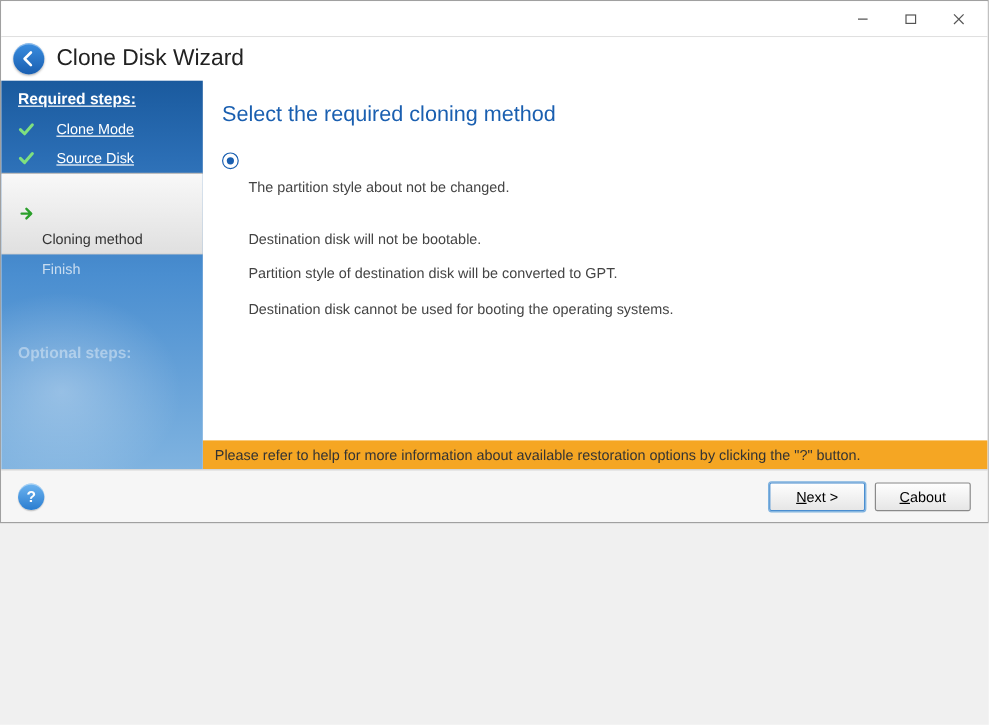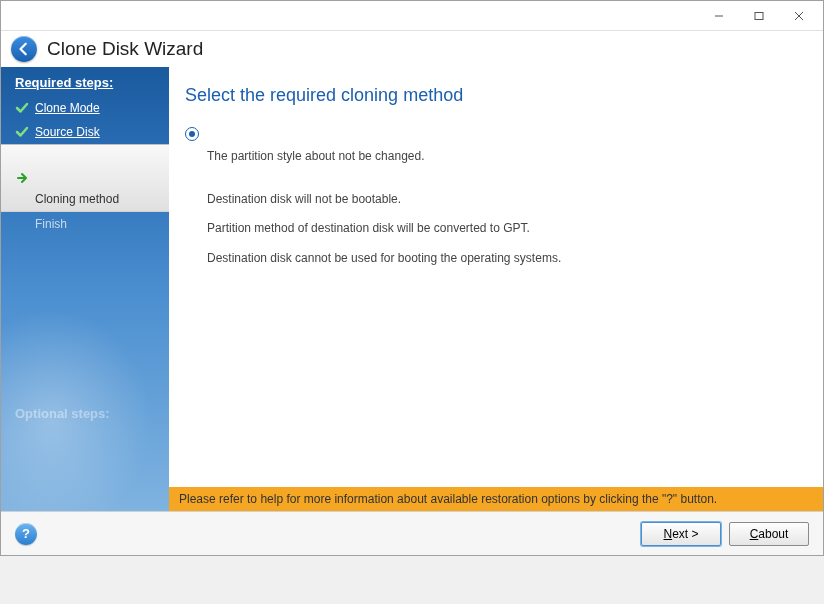--- a/index.html
+++ b/index.html
@@ -1,36 +1,36 @@
 <!DOCTYPE html>
 <html><head>
 <meta charset="utf-8">
 <style>
 * { box-sizing: border-box; margin: 0; padding: 0; }
 body { font-family: "Segoe UI", Tahoma, sans-serif; font-size: 12px; background: #f0f0f0; width: 824px; height: 604px; overflow: hidden; }
 
-.window { width: 824px; height: 556px; background: #fff; border: 1px solid #a0a0a0; display: flex; flex-direction: column; }
+.window { width: 824px; height: 436px; background: #fff; border: 1px solid #a0a0a0; display: flex; flex-direction: column; }
 
 .titlebar { height: 30px; display: flex; align-items: center; justify-content: flex-end; padding: 0 4px; background: #fff; border-bottom: 1px solid #e0e0e0; }
 .titlebar .win-btn { width: 40px; height: 26px; display: flex; align-items: center; justify-content: center; color: #666; font-size: 13px; cursor: default; }
 .titlebar .win-btn.close { font-size: 15px; }
 
 .header { height: 36px; display: flex; align-items: center; padding: 0 10px; background: #fff; }
 .back-btn { width: 26px; height: 26px; border-radius: 50%; background: linear-gradient(#3a8de0,#1a5fb0); display: flex; align-items: center; justify-content: center; margin-right: 10px; box-shadow: inset 0 1px 0 rgba(255,255,255,0.4), 0 1px 2px rgba(0,0,0,0.3); }
 .back-btn svg { width: 14px; height: 14px; }
 .header-title { font-size: 19px; color: #222; }
 
 .body { flex: 1; display: flex; overflow: hidden; }
 
 .sidebar { width: 168px; background: linear-gradient(to bottom, #1a5a9e 0%, #2b6eb5 20%, #4a8ed0 50%, #7fb3e0 100%); color: #fff; position: relative; }
 .sidebar::after { content: ""; position: absolute; left: 0; right: 0; bottom: 0; top: 50%; background: radial-gradient(ellipse at 30% 60%, rgba(255,255,255,0.3) 0%, transparent 60%); pointer-events: none; }
 .sidebar-heading { font-size: 13px; font-weight: bold; padding: 8px 14px 6px; color: #fff; text-decoration: underline; }
 .sidebar-item { display: flex; align-items: center; padding: 5px 10px 5px 14px; font-size: 12px; cursor: default; }
 .sidebar-item .step-icon { width: 14px; height: 14px; margin-right: 6px; flex-shrink: 0; }
-.sidebar-item.done a { color: #fff; text-decoration: underline; }
+.sidebar-item.done a { color: #fff; text-decoration: underline; margin-left: 12px; }
 .sidebar-item.current { background: linear-gradient(#f8f8f8,#e0e0e0); color: #333; border-top: 1px solid rgba(0,0,0,0.15); border-bottom: 1px solid rgba(0,0,0,0.15); }
 .sidebar-item.current .step-label { color: #333; margin-top: 42px; }
 .sidebar-item.pending .step-label { color: rgba(255,255,255,0.7); }
 .optional-label { position: absolute; bottom: 90px; left: 14px; color: rgba(255,255,255,0.4); font-size: 13px; font-weight: bold; }
 
 .main { flex: 1; display: flex; flex-direction: column; background: #fff; }
 .content { flex: 1; padding: 18px 20px 10px 16px; overflow: auto; }
 .main-heading { font-size: 18px; color: #1a5fb0; margin-bottom: 20px; font-weight: normal; }
 
 .option { margin-bottom: 24px; }
@@ -135,21 +135,21 @@
             <span class="radio selected"></span>
           </div>
           <div class="option-desc">
             <p>The partition style about not be changed.</p>
           </div>
         </div>
 
         <div class="option">
           <div class="option-desc">
             <p>Destination disk will not be bootable.</p>
-            <p>Partition method of destination disk will be converted to GPT.</p>
+            <p>Partition style of destination disk will be converted to GPT.</p>
             <p>Destination disk cannot be used for booting the operating systems.</p>
           </div>
         </div>
       </div>
 
       <div class="info-bar">Please refer to help for more information about available restoration options by clicking the "?" button.</div>
     </div>
 
   </div>
 

